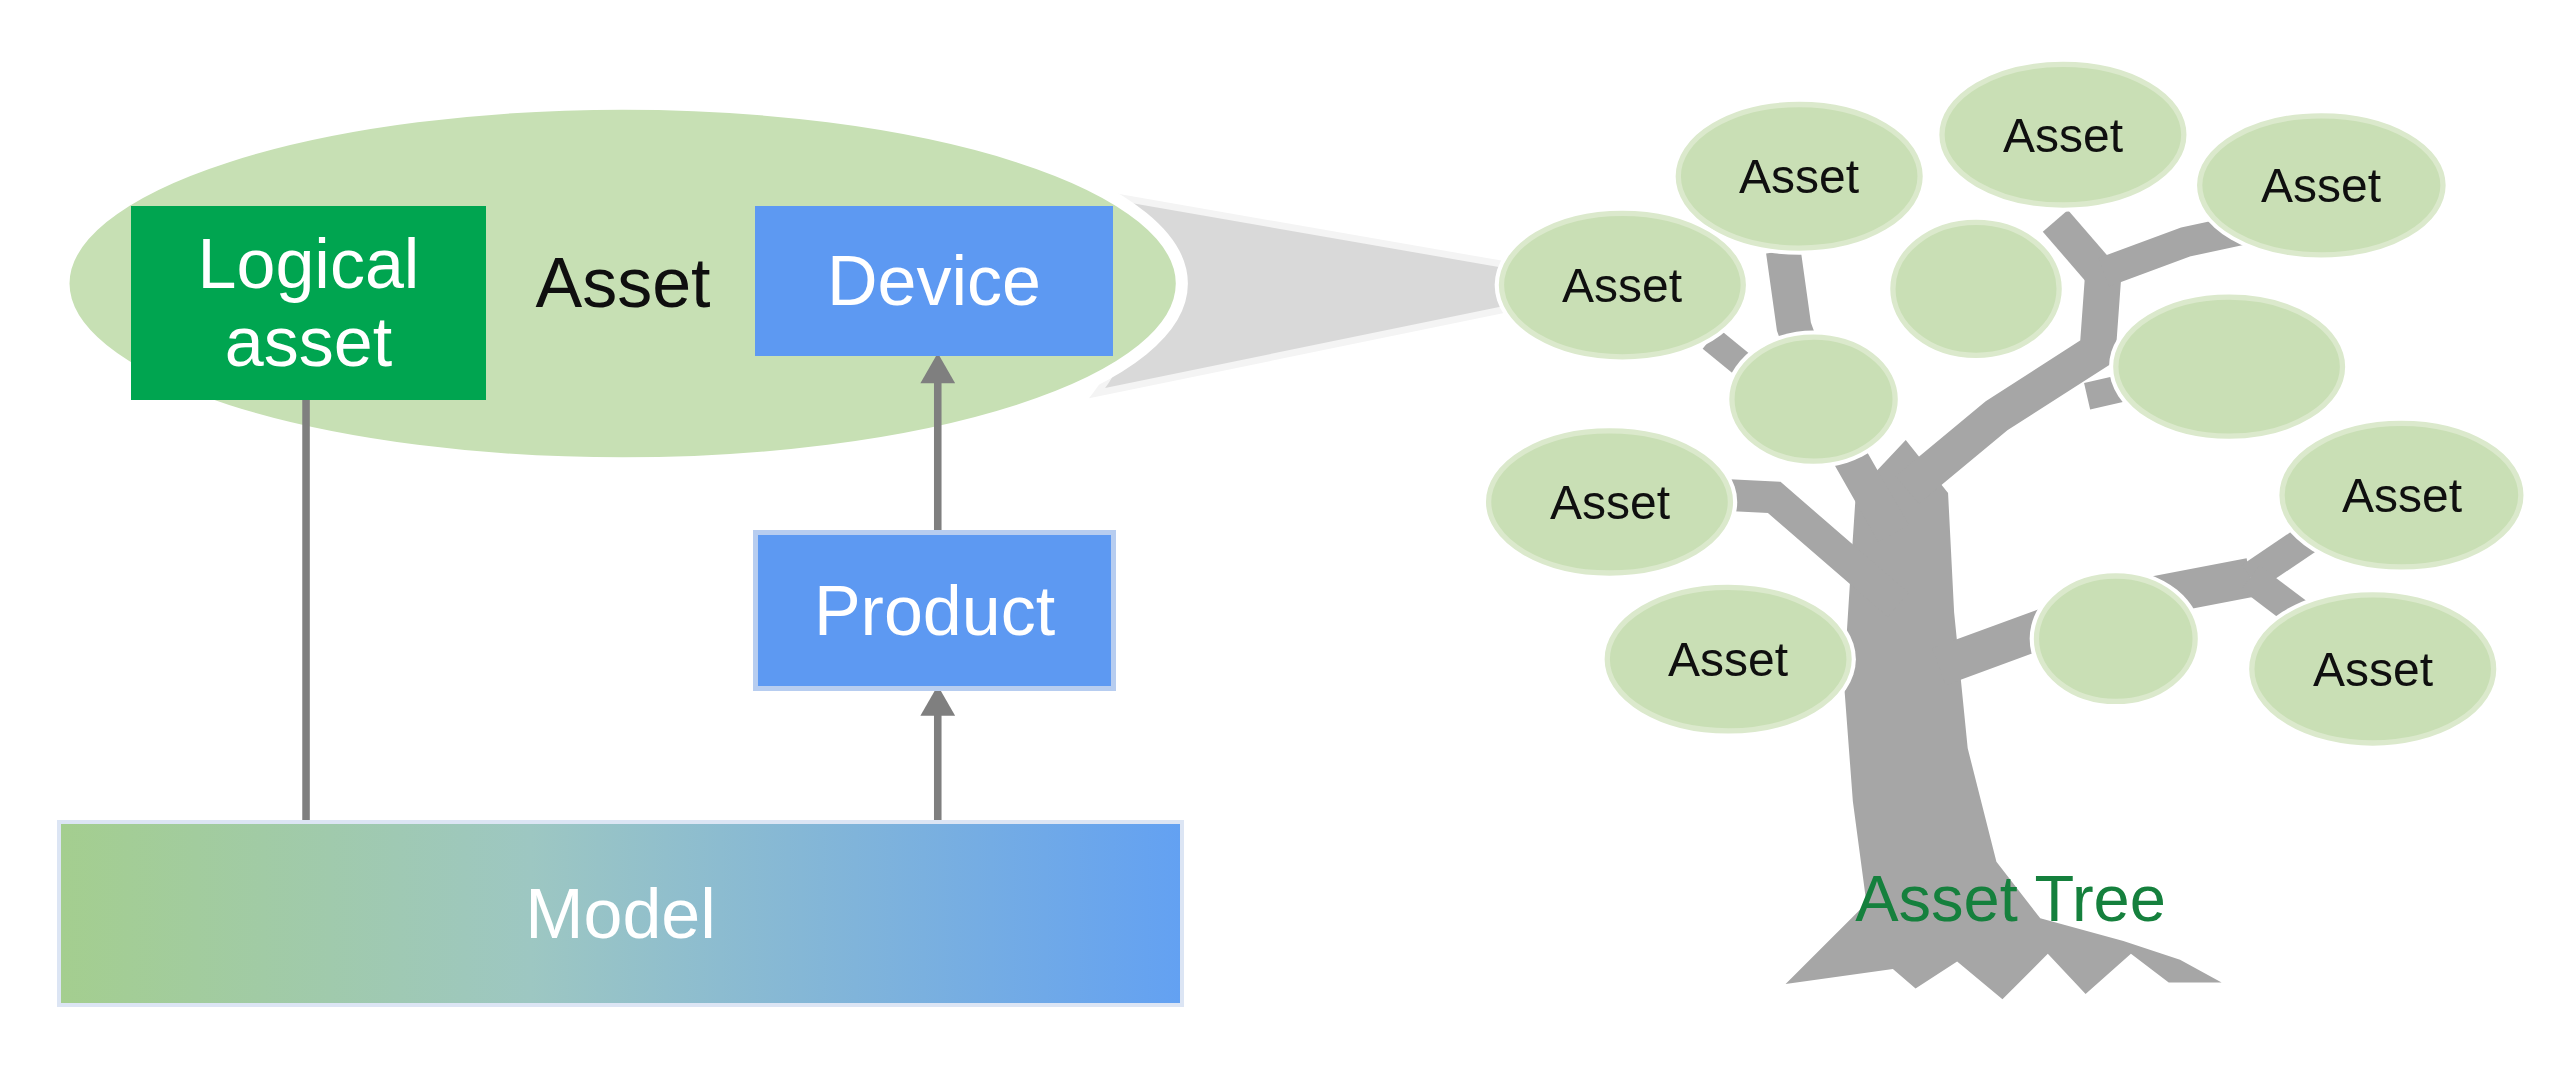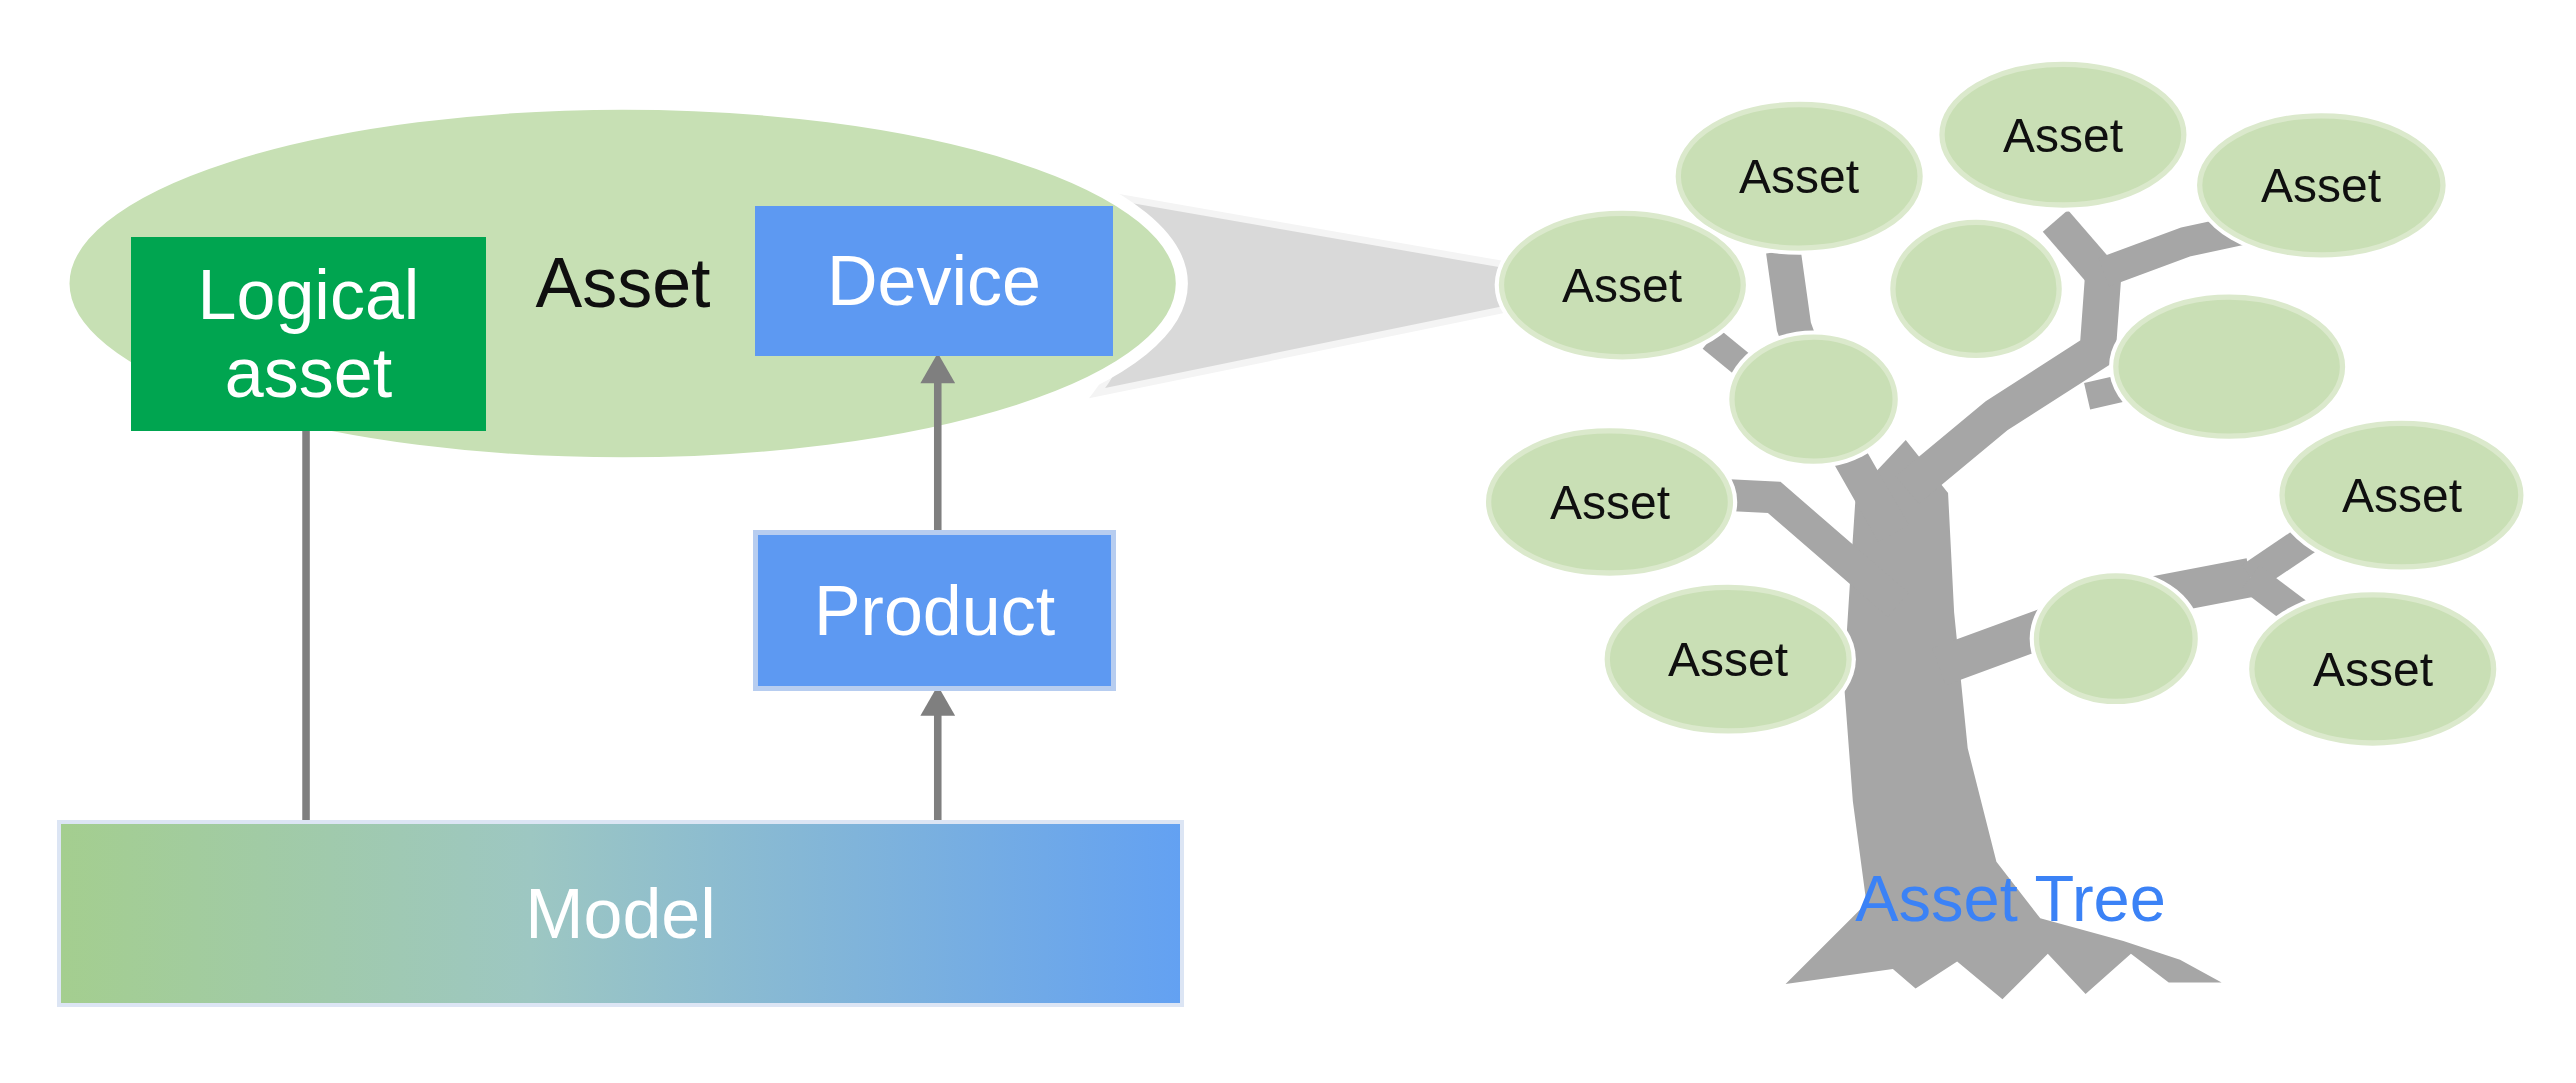--- a/index.html
+++ b/index.html
@@ -3,29 +3,29 @@
 <meta charset="utf-8">
 <style>
   html,body{margin:0;padding:0;background:#ffffff;}
   body{font-family:"Liberation Sans", sans-serif;}
   #canvas{position:relative;width:2576px;height:1084px;background:#ffffff;overflow:hidden;}
   #diagram-svg{position:absolute;left:0;top:0;}
   .node{position:absolute;display:flex;align-items:center;justify-content:center;
         text-align:center;font-weight:300;box-sizing:border-box;}
   .node-label-white{color:#ffffff;}
   #logical-asset-box{left:131px;top:206px;width:355px;height:194px;background:#00a550;
-        font-size:70px;line-height:1.12;margin-top:31px;}
+        font-size:70px;line-height:1.12;}
   #device-box{left:755px;top:206px;width:358px;height:150px;background:#5d99f2;font-size:70px;align-items:center;}
   #product-box{left:753px;top:530px;width:363px;height:161px;background:#5d99f2;
         border:5.3px solid #b7cdf0;font-size:70px;}
   #model-bar{left:57px;top:820px;width:1127px;height:187px;
         border:4.5px solid #dce5f4;font-size:70px;
         background:linear-gradient(90deg,#a4ce8f 0%,#9dc7c2 42%,#63a1f2 100%);}
   #asset-group-label{left:472px;top:240px;width:302px;height:85px;font-size:70px;color:#0f0f0f;}
-  #asset-tree-label{left:1814px;top:860px;width:393px;height:76px;font-size:65px;color:#3b82f6;}
+  #asset-tree-label{left:1814px;top:860px;width:393px;height:76px;font-size:65px;color:#15803d;}
   .leaf-label{position:absolute;width:242px;height:70px;display:flex;align-items:center;
         justify-content:center;font-size:48px;font-weight:300;color:#0f0f0f;}
 </style>
 </head>
 <body>
 
 <div id="canvas">
 
   <svg id="diagram-svg" width="2576" height="1084" viewBox="0 0 3409 1434">
 

